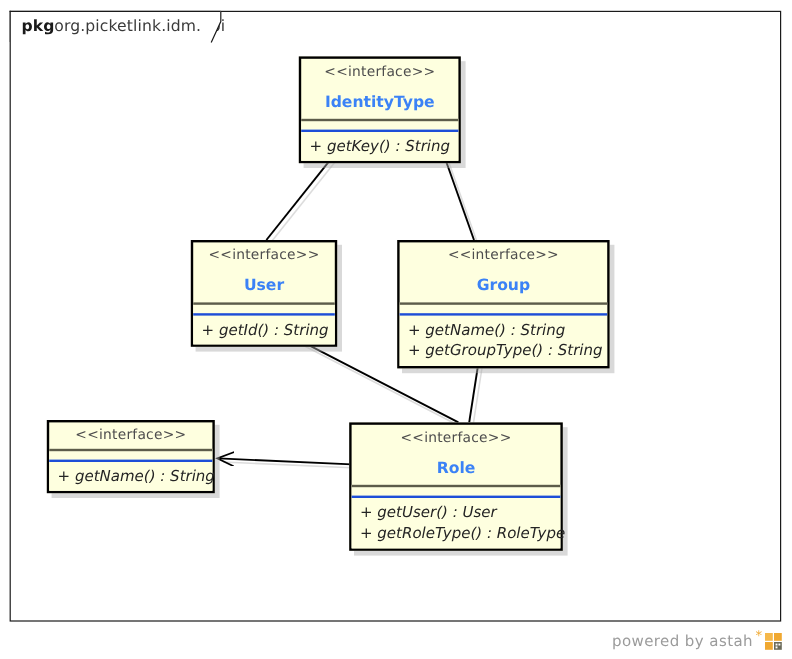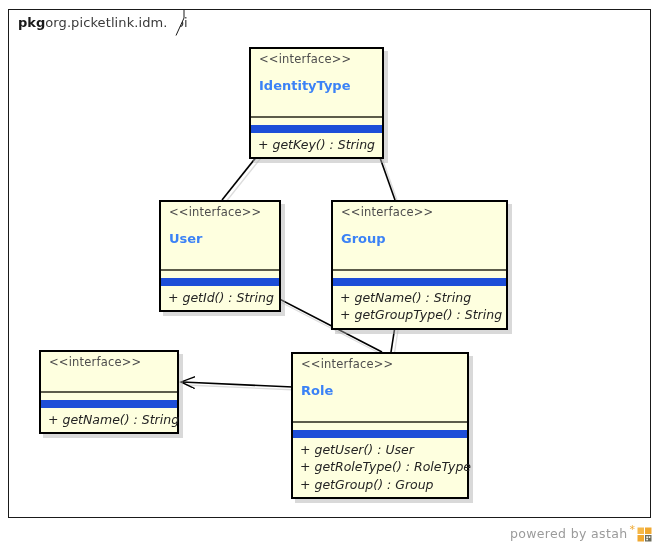--- a/index.html
+++ b/index.html
@@ -76,22 +76,22 @@
   
   .uml-class {
     position: absolute;
     background: #feffdf;
     border: 2px solid #000000;
     box-sizing: border-box;
     z-index: 3;
     box-shadow: 4px 4px 0 0 rgba(170,170,170,0.45);
   }
   .cls-header {
-    padding: 4px 8px 22px 8px;
-    text-align: left;
+    padding: 4px 8px 5px 8px;
+    text-align: center;
     line-height: 1.15;
   }
   .cls-stereotype {
     font-size: 11.5px;
     color: #4d4d4d;
     letter-spacing: 0.2px;
     white-space: nowrap;
   }
   .cls-name {
     font-size: 13px;
@@ -99,21 +99,21 @@
     color: #3b82f6;
     white-space: nowrap;
     margin-top: 13px;
   }
   .cls-attrs {
     height: 7px;
     border-top: 2px solid #5c5c4a;
     background: #feffdf;
   }
   .cls-ops {
-    border-top: 8px solid #1d4ed8;
+    border-top: 2px solid #1d4ed8;
     padding: 3px 7px 4px 7px;
     background: #feffdf;
   }
   .op-row {
     font-size: 12.5px;
     font-style: italic;
     color: #242424;
     white-space: nowrap;
     line-height: 1.38;
   }
@@ -243,21 +243,20 @@
 
 <div class="uml-class" id="class-role">
   <div class="cls-header">
     <div class="cls-stereotype">&lt;&lt;interface&gt;&gt;</div>
     <div class="cls-name">Role</div>
   </div>
   <div class="cls-attrs"></div>
   <div class="cls-ops">
     <div class="op-row">+ getUser() : User</div>
     <div class="op-row">+ getRoleType() : RoleType</div>
-    <div class="op-row">+ getGroup() : Group</div>
   </div>
 </div>
 
 <div id="watermark">
   <span class="wm-text">powered by astah</span>
   <span class="wm-star">*</span>
   <span class="wm-logo">
     <svg width="15" height="15" viewBox="0 0 15 15">
       <rect x="0.5" y="0.5" width="6.5" height="6.5" fill="#f5b84a"></rect>
       <rect x="8" y="0.5" width="6.5" height="6.5" fill="#f0a830"></rect>

